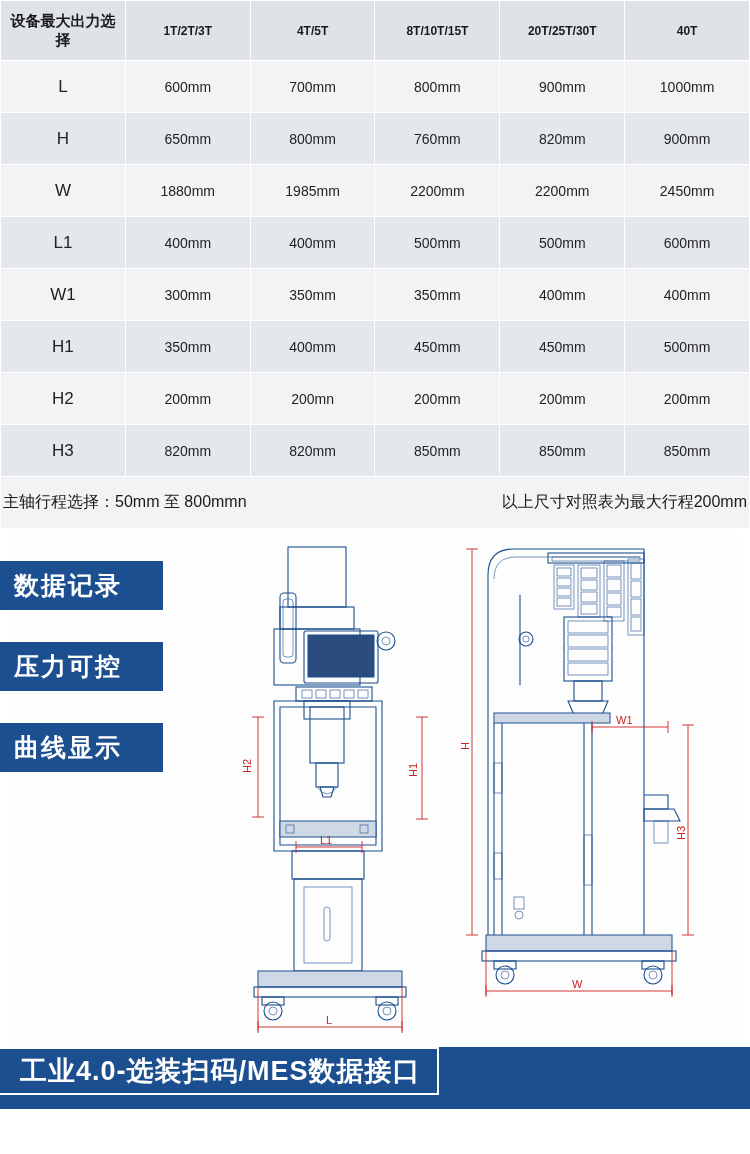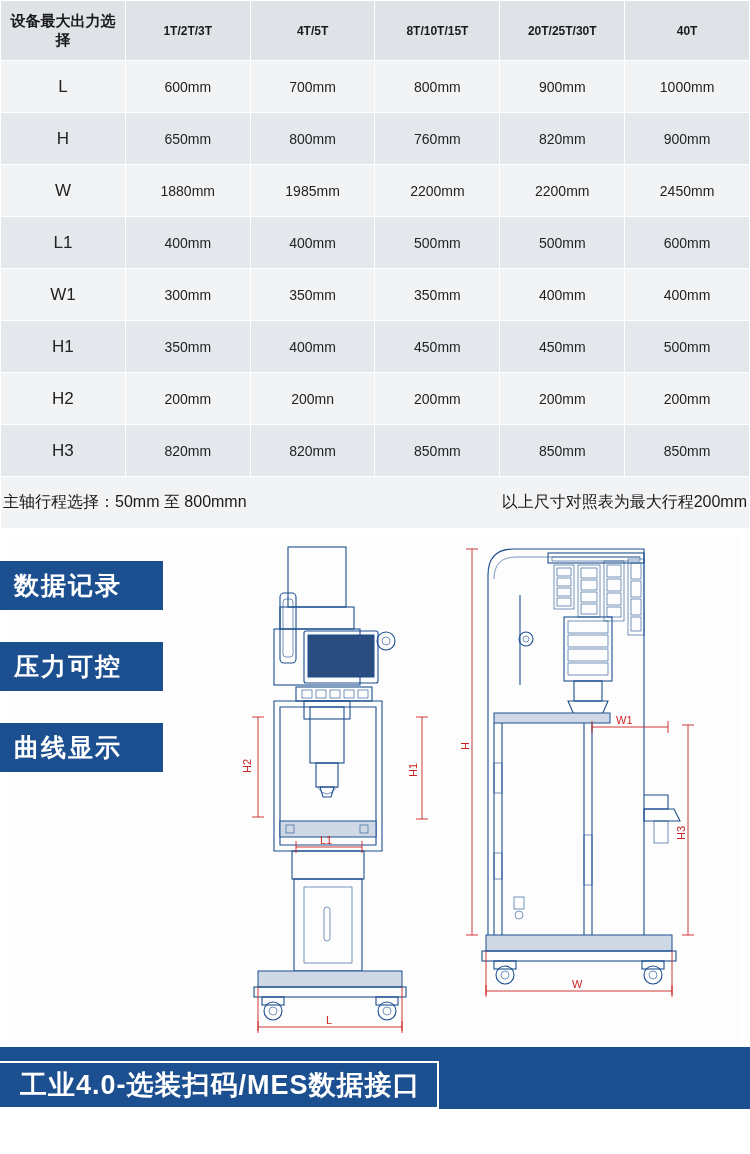--- a/index.html
+++ b/index.html
@@ -110,21 +110,21 @@
 
   
   .bottom-banner {
     position: absolute;
     left: 0;
     bottom: 0;
     width: 750px;
     height: 62px;
     background: #1c4f8f;
     display: flex;
-    align-items: flex-end;
+    align-items: flex-start;
   }
   .banner-text {
     color: #ffffff;
     font-size: 27px;
     font-weight: bold;
     letter-spacing: 1px;
     padding-left: 20px;
     border: 2px solid #ffffff;
     border-left: none;
     padding: 4px 16px 4px 20px;

